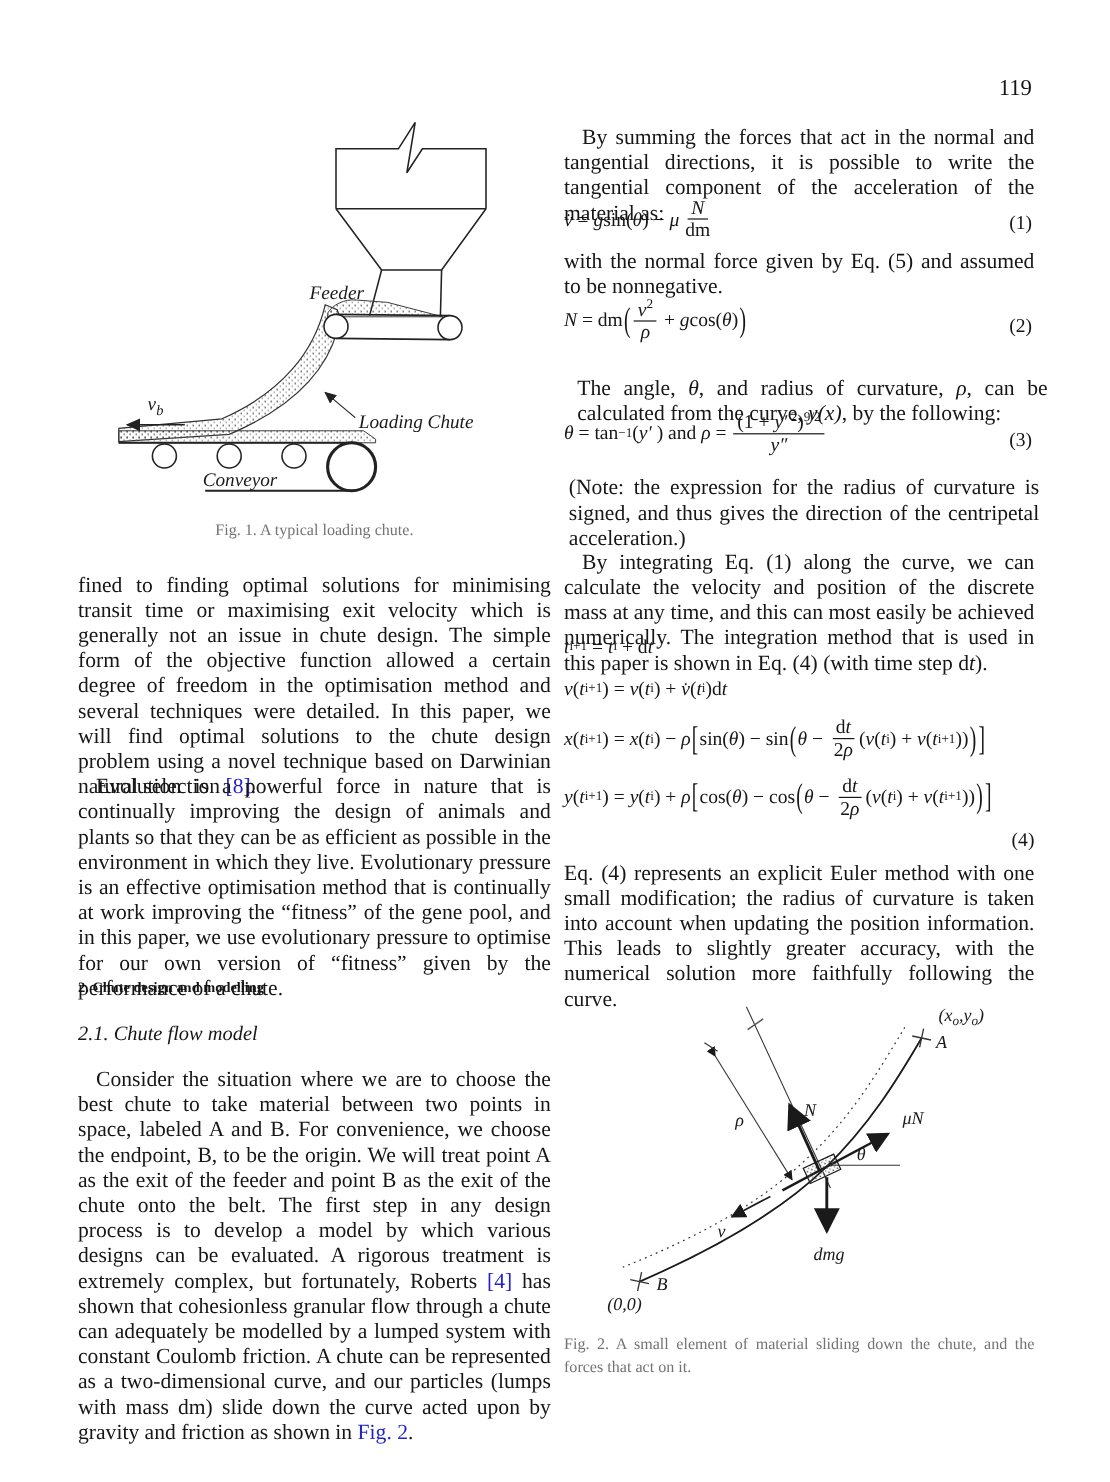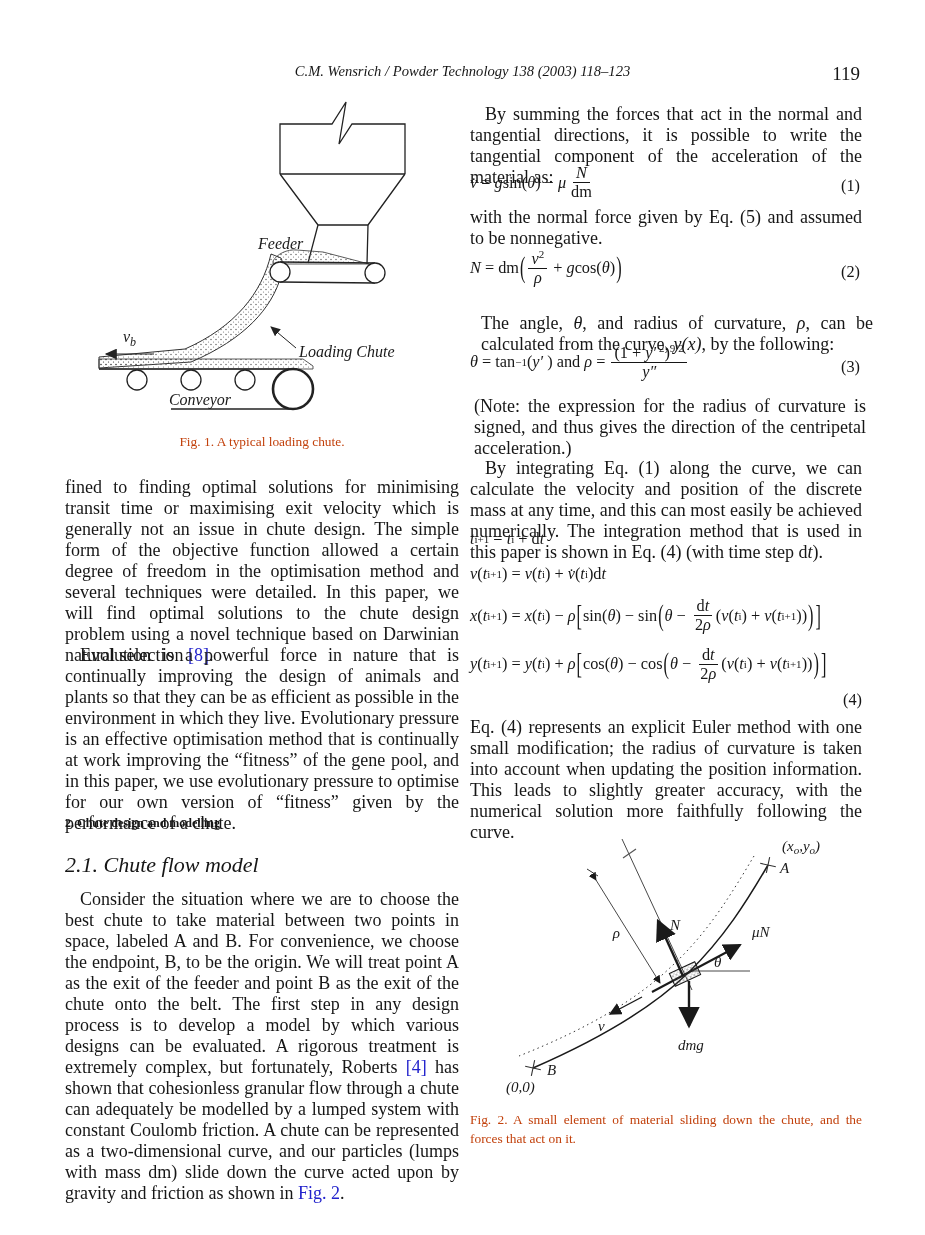--- a/index.html
+++ b/index.html
@@ -9,22 +9,22 @@
   
   .runhead{top:63px;left:65px;width:795px;text-align:center;font-style:italic;font-size:14.6px;}
   .pageno{top:63px;right:65px;font-size:19px;}
   
   .col{position:absolute;width:394px;}
   .para{font-size:18px;line-height:21px;text-align:justify;}
   .indent{text-indent:15px;}
   .it{font-style:italic;}
   .lnk{color:#2323cc;}
   h2.sec{font-size:12px;font-weight:bold;margin:0;}
-  h3.sub{font-size:22px;font-style:italic;font-weight:normal;margin:0;}
-  .caption{font-size:13.4px;line-height:19px;color:#c2410c;}
+  h3.sub{font-size:17px;font-style:italic;font-weight:normal;margin:0;}
+  .caption{font-size:13.4px;line-height:19px;color:#737373;}
   .cap-center{text-align:center;}
   .cap-just{text-align:justify;}
   
   .eq{position:absolute;left:0;display:flex;align-items:center;font-size:16.3px;white-space:nowrap;}
   .eqnum{position:absolute;right:2px;font-size:16.3px;}
   .mr{white-space:pre;}
   .mi{font-style:italic;white-space:pre;}
   .msup{font-size:11px;vertical-align:6px;white-space:pre;}
   .msub{font-size:11px;vertical-align:-3px;white-space:pre;}
   .mbig{display:inline-block;transform:scaleY(1.75);transform-origin:center;margin:0 1px;}
@@ -35,21 +35,20 @@
   .eq4line{display:flex;align-items:center;font-size:16.3px;white-space:nowrap;margin-bottom:11px;}
   svg text{font-family:"Liberation Serif","DejaVu Serif",serif;}
   .flbl{font-style:italic;font-size:16px;fill:#1a1a1a;}
   .flbl2{font-style:italic;font-size:15px;fill:#1a1a1a;}
 </style>
 </head>
 <body>
 
 <div id="page">
 
-  <div class="abs runhead">C.M. Wensrich / Powder Technology 138 (2003) 118–123</div>
   <div class="abs pageno">119</div>
 
   <div class="col" style="left:65px;top:0;">
 
     <svg class="abs" style="left:10px;top:98px;" width="400" height="328" viewBox="0 0 400 328">
       <defs>
         <pattern id="stip" width="5" height="5" patternUnits="userSpaceOnUse">
           <circle cx="1" cy="1.5" r="0.7" fill="#555"></circle>
           <circle cx="3.5" cy="4" r="0.6" fill="#777"></circle>
         </pattern>

